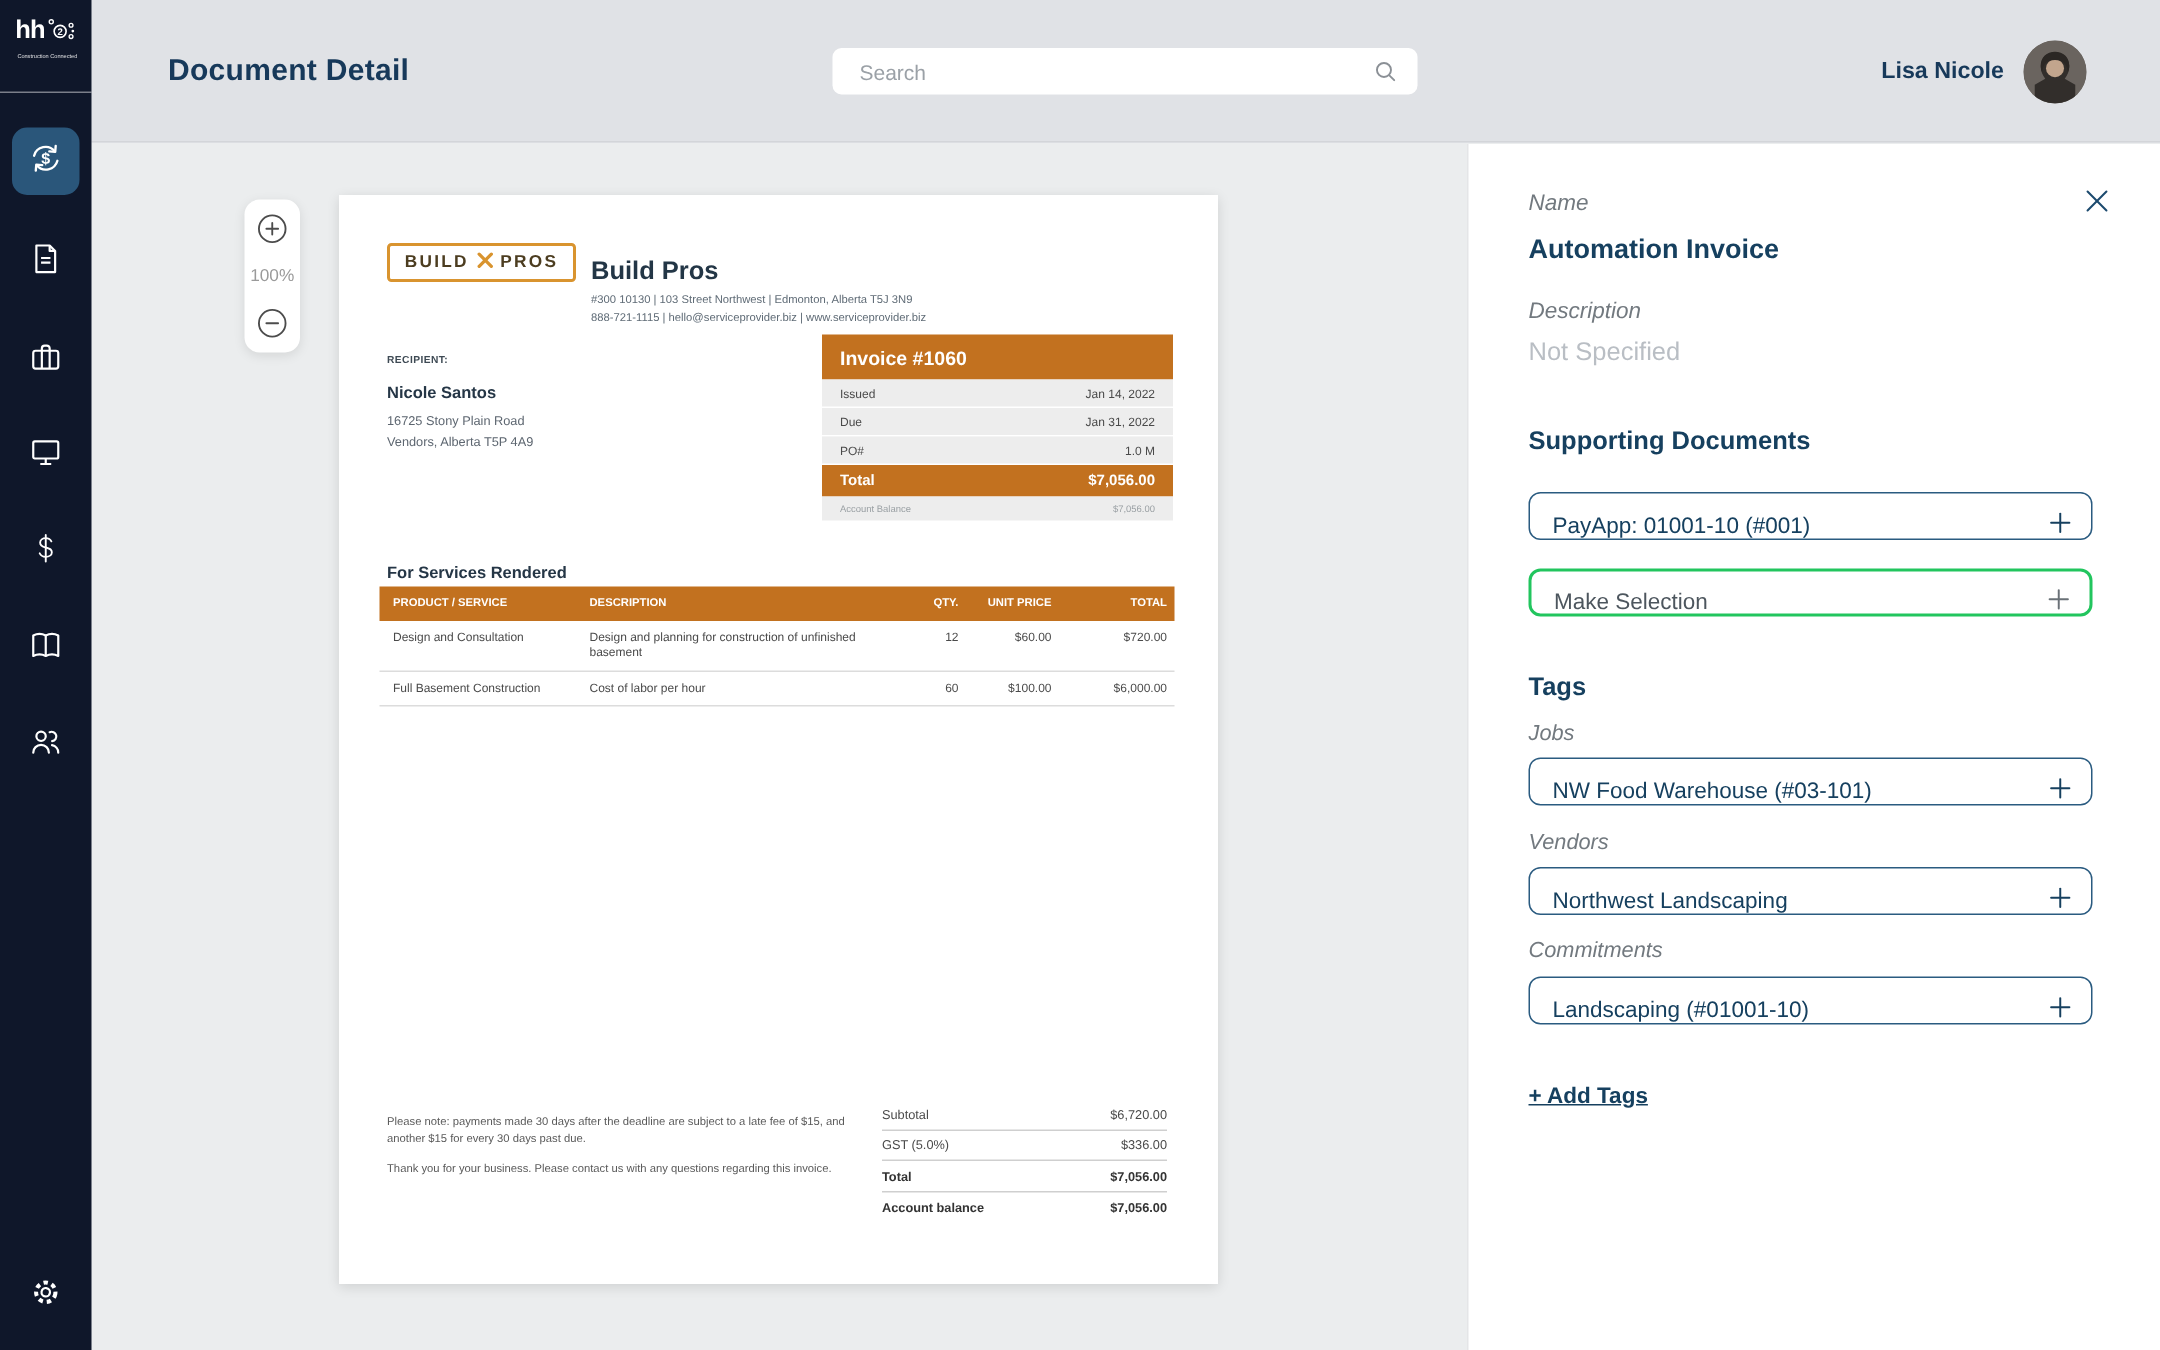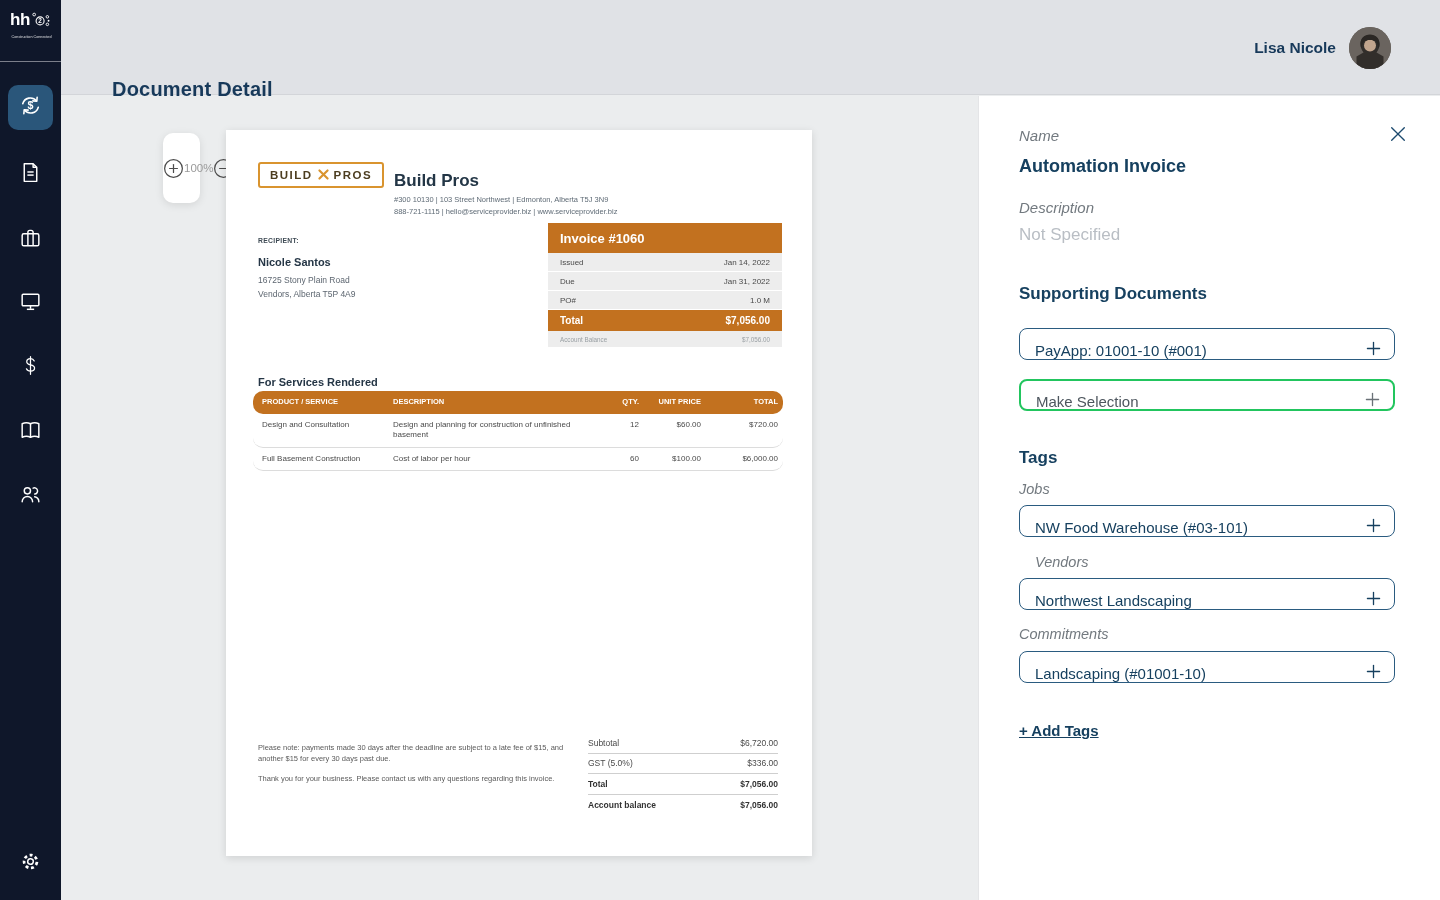--- a/index.html
+++ b/index.html
@@ -16,32 +16,32 @@
   .logo { position:absolute; left:0; top:10px; width:61px; text-align:center; color:#fff; }
   .logo-row { display:flex; align-items:flex-start; justify-content:center; gap:1px; }
   .logo-text { font-size:17px; font-weight:bold; letter-spacing:-0.5px; line-height:20px; }
   .logo-sub { font-size:6px; transform:scale(0.62); transform-origin:center top; white-space:nowrap; color:rgba(255,255,255,0.85); margin-top:1px; }
   .logo-divider { position:absolute; left:0; top:61px; width:61px; height:1px; background:rgba(255,255,255,0.45); }
   .nav-item { position:absolute; left:8px; width:45px; height:45px; display:flex; align-items:center; justify-content:center; border-radius:10px; cursor:pointer; }
   .nav-item.active { background:#2a567a; }
 
   
   .header { position:absolute; left:61px; top:0; width:1379px; height:95px; background:#e0e2e6; border-bottom:1px solid #d3d5d9; z-index:10; }
-  .page-title { position:absolute; left:51px; top:36px; font-size:20px; font-weight:bold; color:#17395a; letter-spacing:0.2px;margin-top:42px; }
+  .page-title { position:absolute; left:51px; top:36px; font-size:20px; font-weight:bold; color:#17395a; letter-spacing:0.2px; }
   .search-box { position:absolute; left:494px; top:32px; width:390px; height:31px; background:#fff; border-radius:6px; }
   .search-box input { width:100%; height:100%; border:none; outline:none; background:transparent; padding:0 40px 0 18px; font-size:14px; color:#333; font-family:"Liberation Sans", sans-serif; }
   .search-box input::placeholder { color:#9ba1a7; }
   .search-icon { position:absolute; right:13px; top:7px; }
   .user-chip { position:absolute; right:49px; top:27px; display:flex; align-items:center; gap:13px; cursor:pointer; }
   .user-name { font-size:15.5px; font-weight:bold; color:#17395a; }
   .avatar { width:42px; height:42px; border-radius:50%; overflow:hidden; background:#65605c; }
 
   
   .main { position:absolute; left:61px; top:96px; width:917px; height:804px; background:#ebedee; }
-  .zoom-panel { position:absolute; left:102px; top:37px; width:37px; height:70px; background:#fff; border-radius:10px; box-shadow:0 2px 8px rgba(0,0,0,0.10); display:flex; flex-direction:row; align-items:center; justify-content:space-between; padding:9px 0; }
+  .zoom-panel { position:absolute; left:102px; top:37px; width:37px; height:102px; background:#fff; border-radius:10px; box-shadow:0 2px 8px rgba(0,0,0,0.10); display:flex; flex-direction:column; align-items:center; justify-content:space-between; padding:9px 0; }
   .zoom-btn { width:21px; height:21px; cursor:pointer; display:flex; }
   .zoom-level { font-size:11.5px; color:#9a9a9a; }
 
   .doc { position:absolute; left:165px; top:34px; width:586px; height:726px; background:#fff; box-shadow:0 2px 8px rgba(0,0,0,0.12); }
 
   
   .inv-logo-box { position:absolute; left:32px; top:32px; width:126px; height:26px; border:2px solid #d9942f; border-radius:3px; display:flex; align-items:center; justify-content:center; gap:4px; font-size:11.5px; font-weight:bold; letter-spacing:1.5px; color:#4c3d20; }
   .inv-company { position:absolute; left:168px; top:41px; font-size:17px; font-weight:bold; color:#233646; }
   .inv-addr { position:absolute; left:168px; top:64px; font-size:7.5px; color:#5f6b76; line-height:12px; }
   .inv-recipient-label { position:absolute; left:32px; top:107px; font-size:6.8px; font-weight:bold; color:#3e4a54; letter-spacing:0.3px; }
@@ -49,21 +49,21 @@
   .inv-recipient-addr { position:absolute; left:32px; top:144px; font-size:8.5px; color:#5d6670; line-height:13.5px; }
 
   .meta-box { position:absolute; left:322px; top:93px; width:234px; }
   .meta-header { height:30px; background:#c2711f; color:#fff; font-weight:bold; font-size:13px; display:flex; align-items:center; padding-left:12px; }
   .meta-row { height:19px; background:#ededed; display:flex; align-items:center; justify-content:space-between; padding:0 12px; font-size:8px; color:#4a4a4a; border-bottom:1px solid #fff; }
   .meta-total { height:21px; background:#c2711f; color:#fff; font-weight:bold; font-size:10px; display:flex; align-items:center; justify-content:space-between; padding:0 12px; }
   .meta-balance { height:16px; background:#ededed; display:flex; align-items:center; justify-content:space-between; padding:0 12px; font-size:6.3px; color:#9aa0a4; }
 
   .svc-title { position:absolute; left:32px; top:246px; font-size:11px; font-weight:bold; color:#253646; }
   .svc-table { position:absolute; left:27px; top:261px; width:530px; }
-  .svc-head, .svc-row { display:grid; grid-template-columns:131px 205px 55px 62px 77px;border-radius:10px; }
+  .svc-head, .svc-row { display:grid; grid-template-columns:131px 205px 55px 62px 77px; }
   .svc-head { background:#c2711f; color:#fff; font-size:7.5px; font-weight:bold; line-height:9.5px; padding:6px 0 7px; }
   .svc-row { font-size:8px; color:#4a4a4a; line-height:10.5px; padding:6px 0; border-bottom:1px solid #dcdcdc; }
   .cL { padding-left:9px; padding-right:6px; text-align:left; }
   .cR { text-align:right; padding-right:5px; }
 
   .inv-notes { position:absolute; left:32px; top:613px; width:320px; font-size:7.5px; color:#5a5a5a; line-height:10.5px; }
   .inv-note2 { margin-top:10px; }
   .inv-totals { position:absolute; left:362px; top:603px; width:190px; }
   .tot-row { display:flex; align-items:center; justify-content:space-between; height:20.5px; font-size:8.5px; color:#4a4a4a; border-bottom:1px solid #cfcfcf; }
   .tot-row.bold { font-weight:bold; color:#333; }
@@ -179,20 +179,29 @@
             <circle cx="12" cy="12" r="6.2" stroke-width="2.6" stroke-dasharray="2.8 2.55"></circle>
             <circle cx="12" cy="12" r="2.7" stroke-width="1.4"></circle>
           </g>
         </svg>
       </span>
     </div>
   </div>
 
   <div class="header">
     <div class="page-title">Document Detail</div>
+    <div class="search-box">
+      <input type="text" placeholder="Search" style="">
+      <span class="search-icon">
+        <svg width="17" height="17" viewBox="0 0 20 20" fill="none" stroke="#8b9096" stroke-width="1.5" stroke-linecap="round">
+          <circle cx="9" cy="9" r="5.5"></circle>
+          <line x1="13.2" y1="13.2" x2="17" y2="17"></line>
+        </svg>
+      </span>
+    </div>
     <div class="user-chip">
       <span class="user-name">Lisa Nicole</span>
       <span class="avatar">
         <svg width="42" height="42" viewBox="0 0 42 42">
           <rect width="42" height="42" fill="#6a645f"></rect>
           <path d="M21 8c6 0 9.5 4 9.5 9 0 3-1 6-3 8.5l7 4V42H7.5v-12.5l7-4c-2-2.5-3-5.5-3-8.5 0-5 3.5-9 9.5-9z" fill="#322e2b"></path>
           <circle cx="21" cy="18.5" r="6" fill="#c2a58d"></circle>
           <path d="M21 7.5c5.5 0 9.5 3.5 9.5 9.5 0 1.8-.3 3.2-.9 4.2-.9-6-3.1-8.2-8.6-8.2s-7.7 2.2-8.6 8.2c-.6-1-.9-2.4-.9-4.2 0-6 4-9.5 9.5-9.5z" fill="#2b2724"></path>
         </svg>
       </span>
@@ -363,21 +372,21 @@
     <div class="p-btn navy" style="top:409px">
       <span>NW Food Warehouse (#03-101)</span>
       <span>
         <svg width="15" height="15" viewBox="0 0 16 16" stroke="currentColor" stroke-width="1.4" stroke-linecap="round">
           <line x1="8" y1="1.5" x2="8" y2="14.5"></line>
             <line x1="1.5" y1="8" x2="14.5" y2="8"></line>
         </svg>
       </span>
     </div>
 
-    <div class="p-label" style="top:458px; font-size:14.5px;margin-left:16px;">Vendors</div>
+    <div class="p-label" style="top:458px; font-size:14.5px;">Vendors</div>
     <div class="p-btn navy" style="top:482px">
       <span>Northwest Landscaping</span>
       <span>
         <svg width="15" height="15" viewBox="0 0 16 16" stroke="currentColor" stroke-width="1.4" stroke-linecap="round">
           <line x1="8" y1="1.5" x2="8" y2="14.5"></line>
             <line x1="1.5" y1="8" x2="14.5" y2="8"></line>
         </svg>
       </span>
     </div>
 

